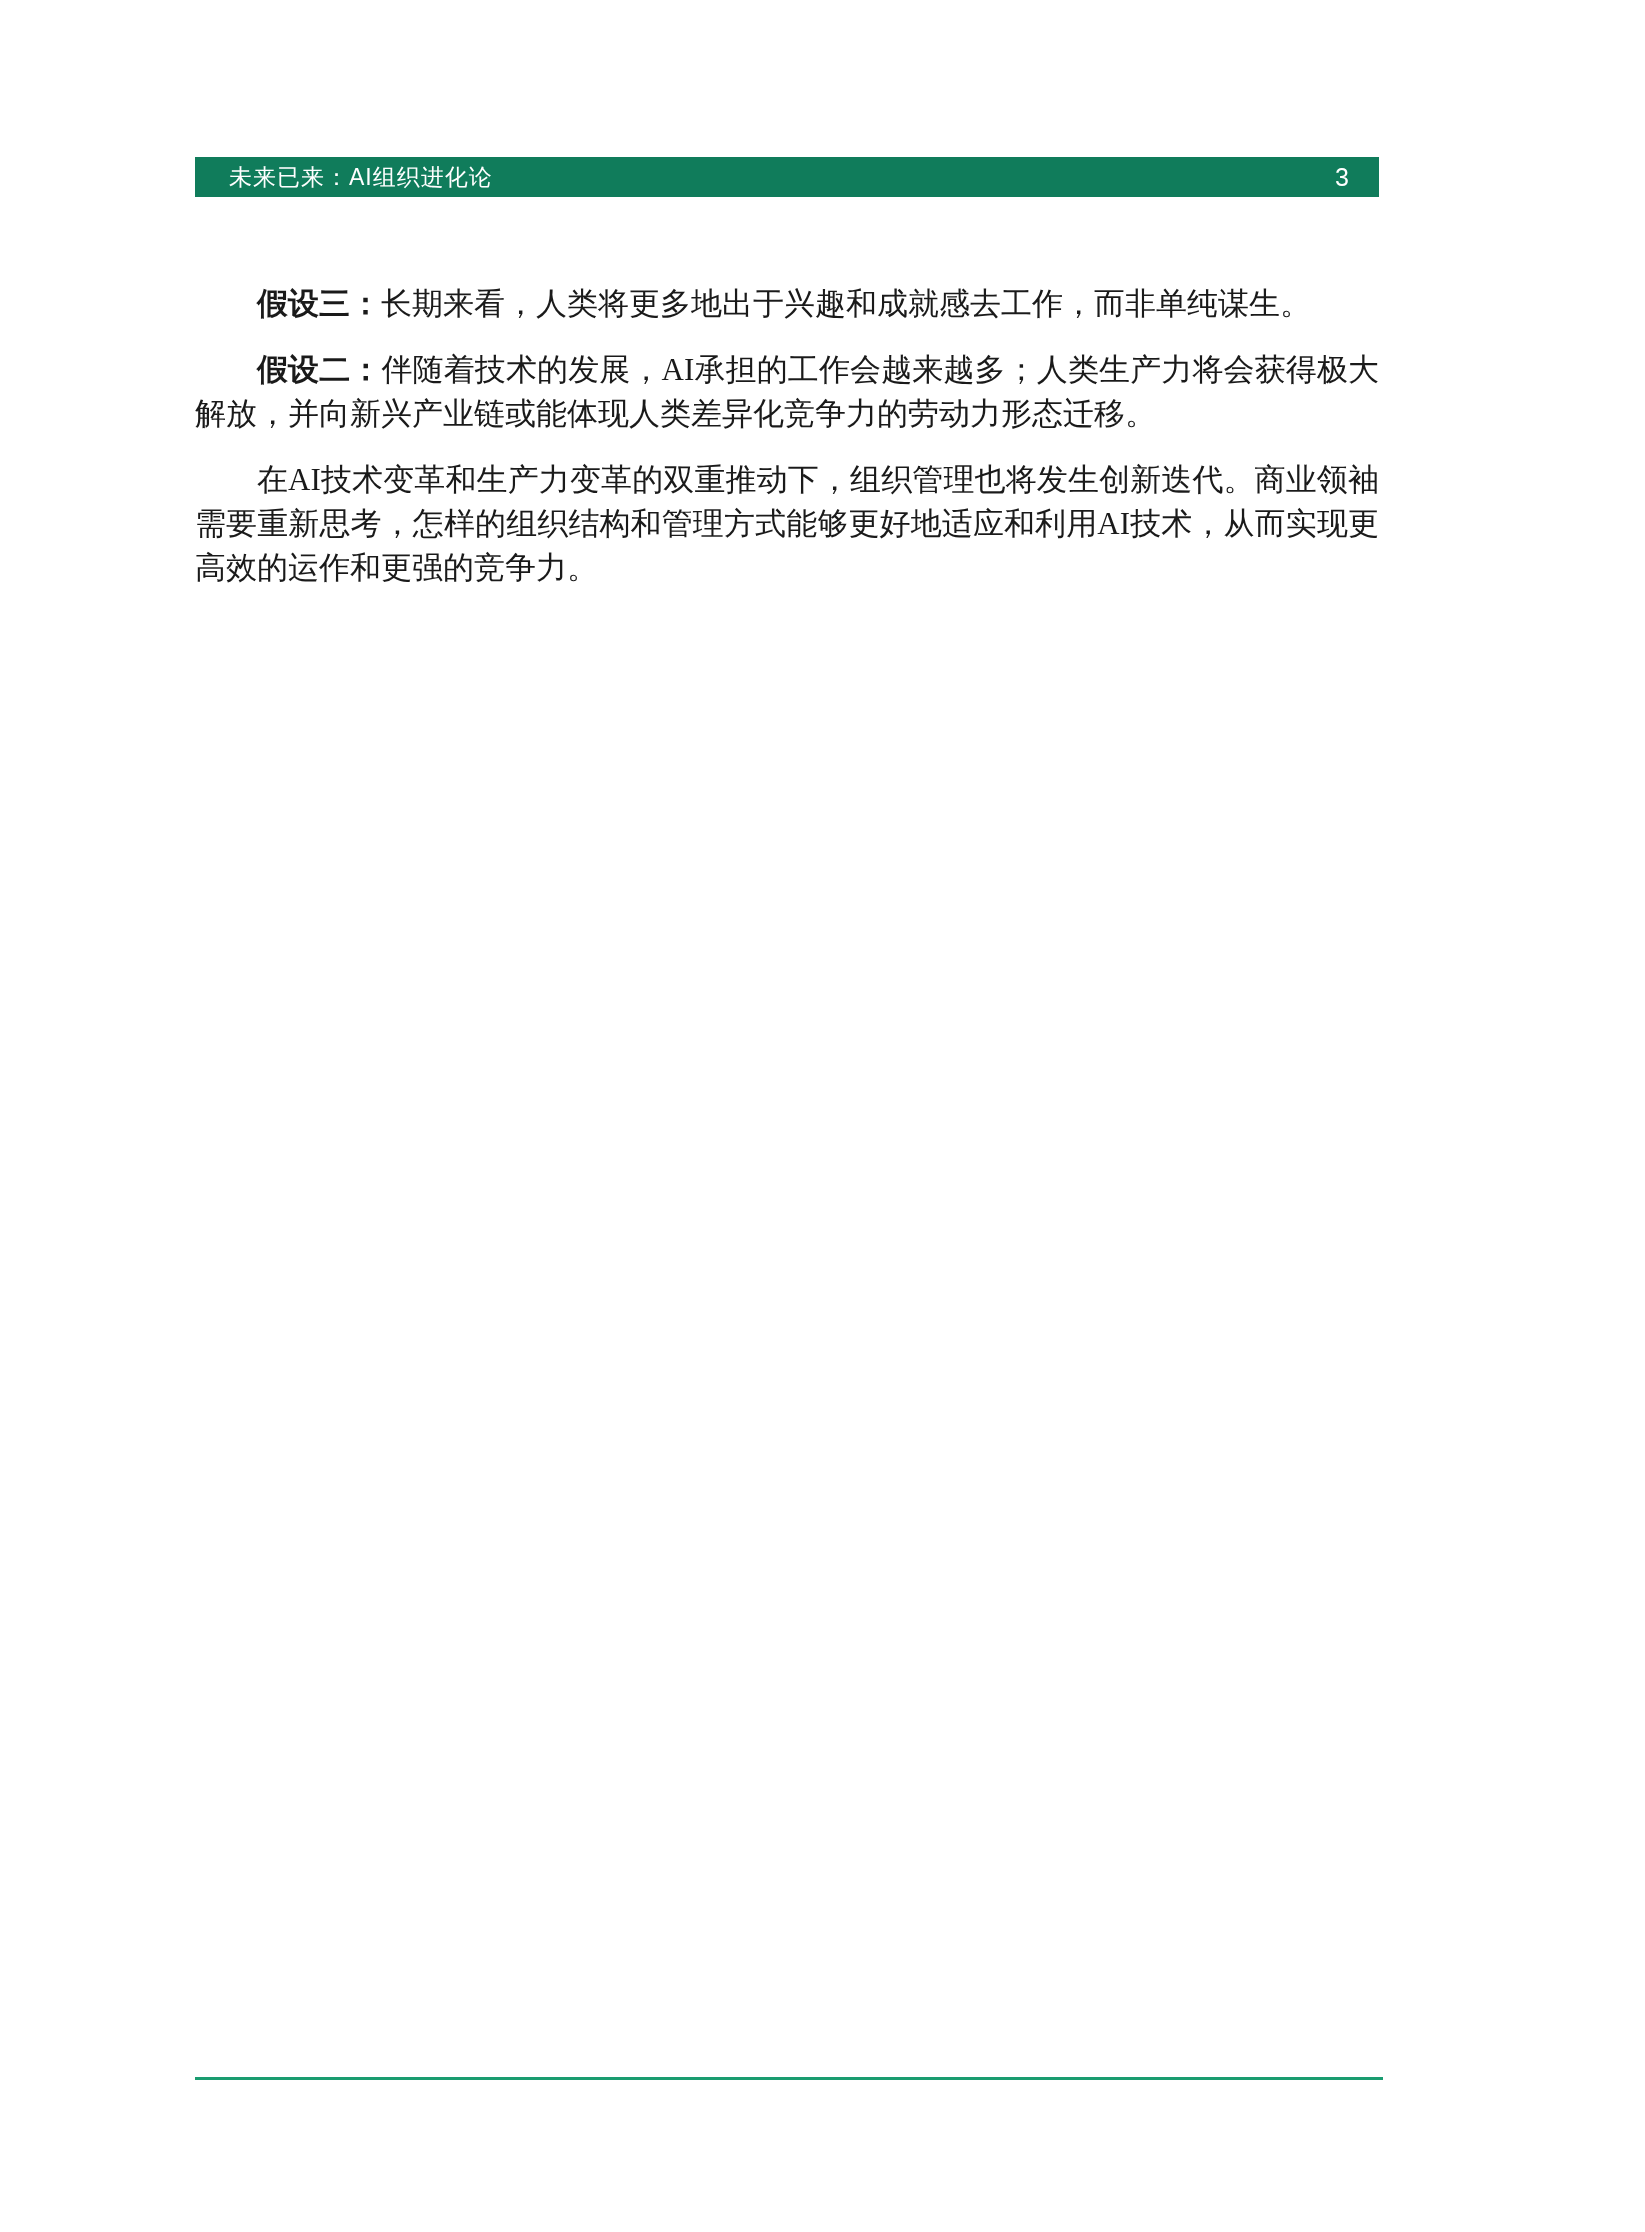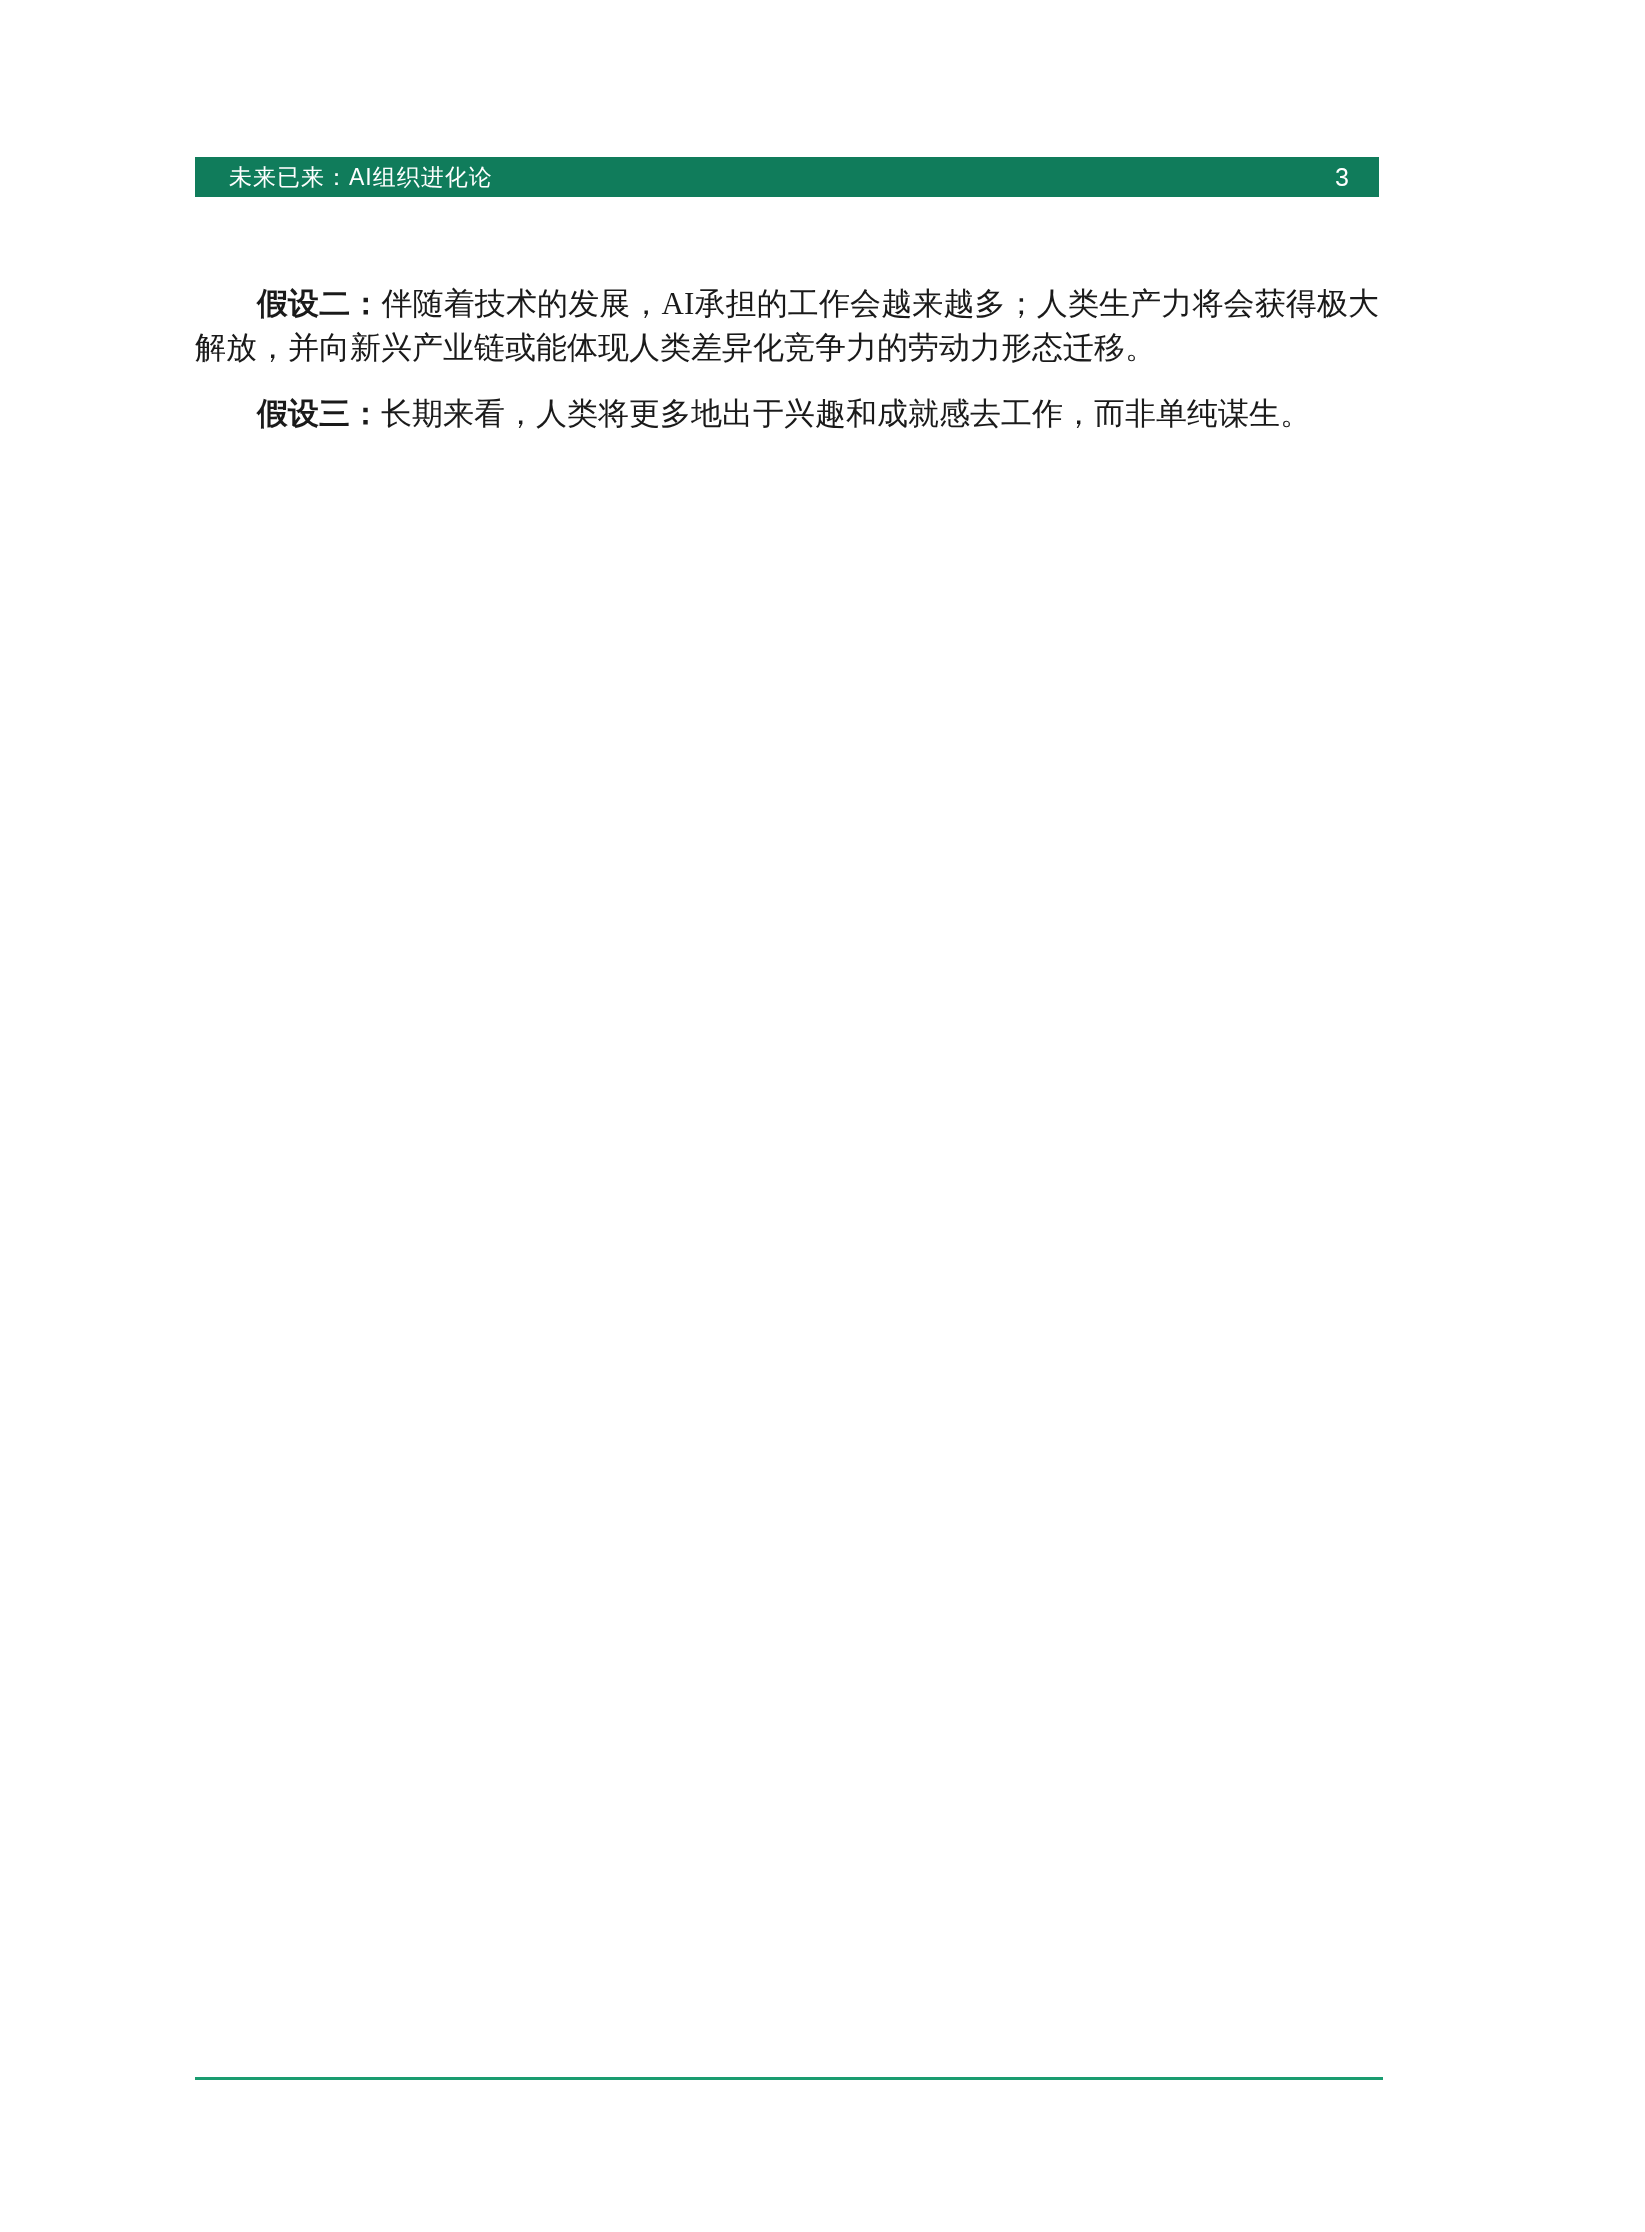--- a/index.html
+++ b/index.html
@@ -90,21 +90,22 @@
 <body>
 
 <div class="page">
 
   <div class="header-bar">
     <span class="header-title">未来已来：AI组织进化论</span>
     <span class="header-page-number">3</span>
   </div>
 
   <div class="body-content">
+    <p><span class="lead">假设三：</span><span>长期来看，人类将更多地出于兴趣和成就感去工作，而非单纯谋生。</span></p>
     <p><span class="lead">假设二：</span><span>伴随着技术的发展，AI承担的工作会越来越多；人类生产力将会获得极大解放，并向新兴产业链或能体现人类差异化竞争力的劳动力形态迁移。</span></p>
-    <p><span class="lead">假设三：</span><span>长期来看，人类将更多地出于兴趣和成就感去工作，而非单纯谋生。</span></p>
+    <p><span class="lead"></span><span>在AI技术变革和生产力变革的双重推动下，组织管理也将发生创新迭代。商业领袖需要重新思考，怎样的组织结构和管理方式能够更好地适应和利用AI技术，从而实现更高效的运作和更强的竞争力。</span></p>
   </div>
 
   <div class="footer-rule"></div>
 
 
 </div>
 
 
 </body></html>

